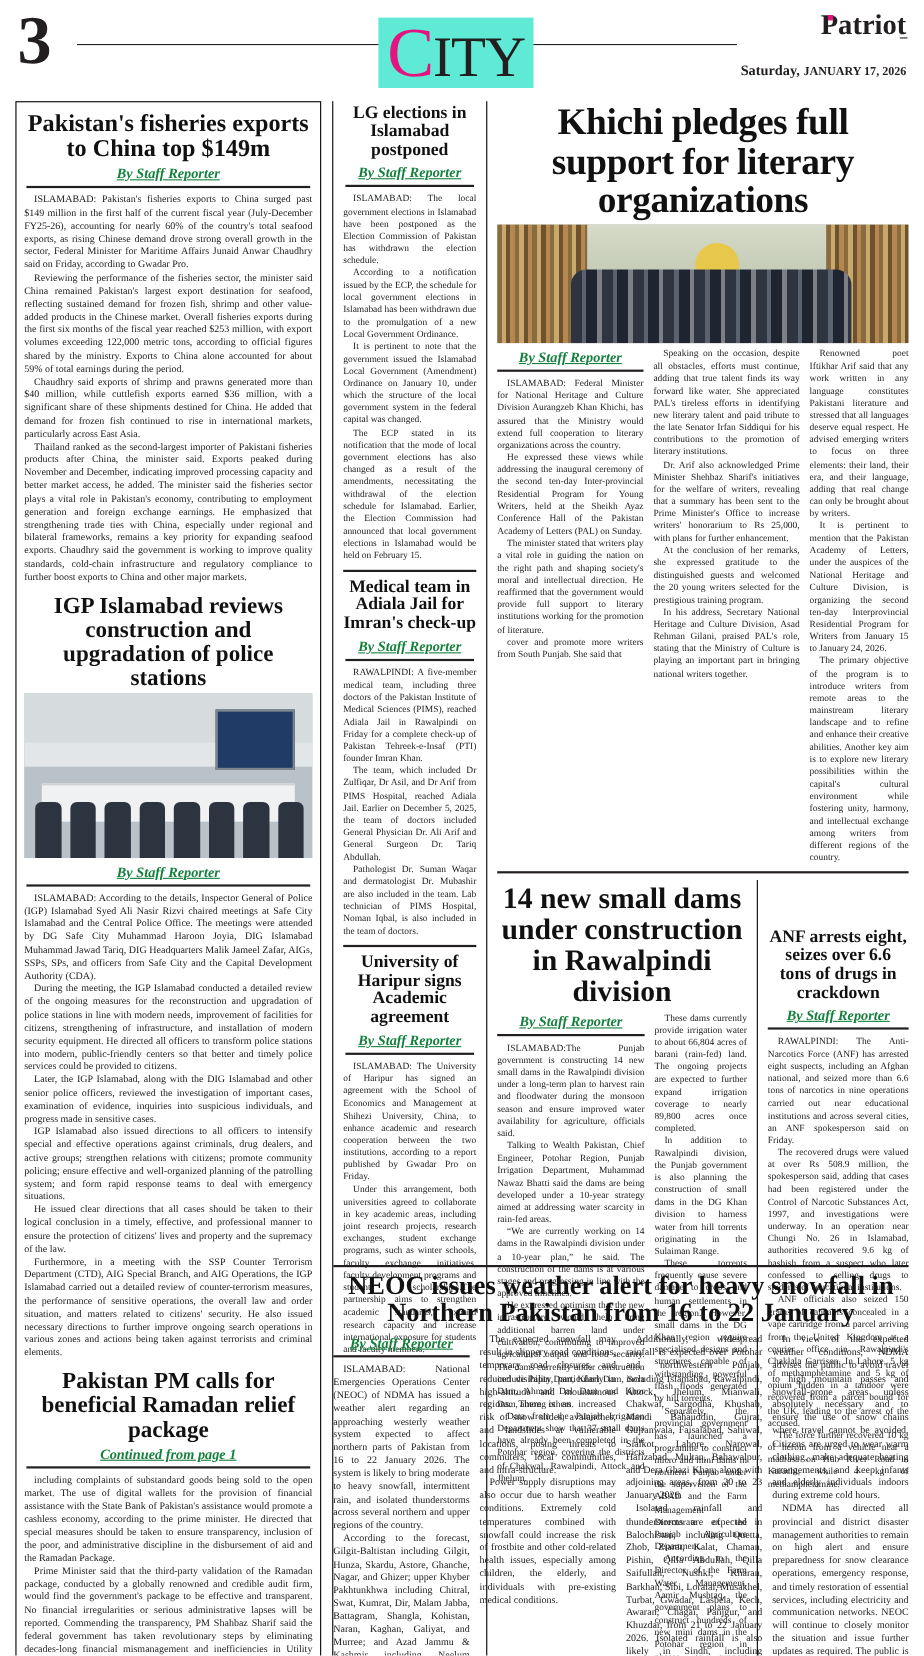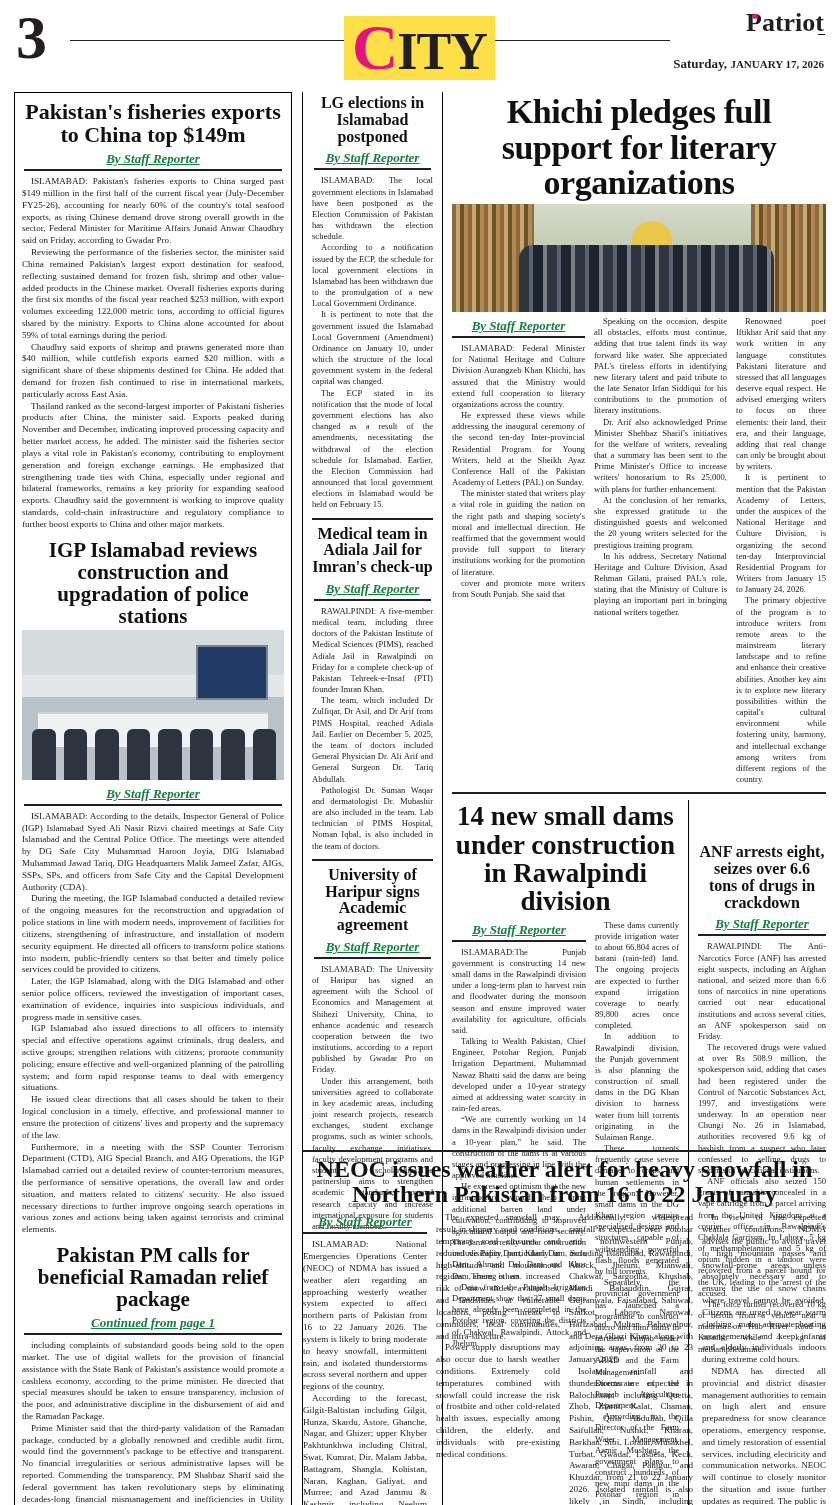--- a/index.html
+++ b/index.html
@@ -29,24 +29,24 @@
     font-size:62px; font-weight:700; line-height:1;
     color:#231f20;
   }
   .rule-left{
     position:absolute; left:56px; top:40px;
     width:600px; height:1px; background:#231f20;
   }
   .section-word{
     position:absolute; left:330px; top:16px;
     font-family:"Liberation Serif", serif;
-    font-size:52px; font-weight:700; line-height:1;
+    font-size:52px; font-weight:400; line-height:1;
     letter-spacing:-1px;
     color:#231f20;
-    background:#fde047; padding:0 8px;
+    background:#5eead4; padding:0 8px;
   }
   .section-word .cap{
     color:#e5137f; font-size:64px; line-height:1;
   }
   .brand{
     position:absolute; right:2px; top:10px;
     font-family:"Liberation Serif", serif;
     font-size:26px; font-weight:700; line-height:1;
     color:#231f20;
   }
@@ -210,21 +210,21 @@
     <div class="colA">
 
       <div class="boxart">
         <div class="hl hl-xl">Pakistan's fisheries exports to China top $149m</div>
         <div class="byline-wrap">
           <span class="byline">By Staff Reporter</span>
         </div>
         <div class="body">
           <p class="first">ISLAMABAD: Pakistan's fisheries exports to China surged past $149 million in the first half of the current fiscal year (July-December FY25-26), accounting for nearly 60% of the country's total seafood exports, as rising Chinese demand drove strong overall growth in the sector, Federal Minister for Maritime Affairs Junaid Anwar Chaudhry said on Friday, according to Gwadar Pro.</p>
           <p>Reviewing the performance of the fisheries sector, the minister said China remained Pakistan's largest export destination for seafood, reflecting sustained demand for frozen fish, shrimp and other value-added products in the Chinese market. Overall fisheries exports during the first six months of the fiscal year reached $253 million, with export volumes exceeding 122,000 metric tons, according to official figures shared by the ministry. Exports to China alone accounted for about 59% of total earnings during the period.</p>
-          <p>Chaudhry said exports of shrimp and prawns generated more than $40 million, while cuttlefish exports earned $20 million, with a significant share of these shipments destined for China. He added that demand for frozen fish continued to rise in international markets, particularly across East Asia.</p>
+          <p>Chaudhry said exports of shrimp and prawns generated more than $40 million, while cuttlefish exports earned $36 million, with a significant share of these shipments destined for China. He added that demand for frozen fish continued to rise in international markets, particularly across East Asia.</p>
           <p>Thailand ranked as the second-largest importer of Pakistani fisheries products after China, the minister said. Exports peaked during November and December, indicating improved processing capacity and better market access, he added. The minister said the fisheries sector plays a vital role in Pakistan's economy, contributing to employment generation and foreign exchange earnings. He emphasized that strengthening trade ties with China, especially under regional and bilateral frameworks, remains a key priority for expanding seafood exports. Chaudhry said the government is working to improve quality standards, cold-chain infrastructure and regulatory compliance to further boost exports to China and other major markets.</p>
         </div>
 
         <div class="hl hl-lg" style="margin-top:8px">IGP Islamabad reviews construction and upgradation of police stations</div>
         <div class="photo" style="height:150px">
           <div class="ph-inner mock-room">
             <div class="wall"></div>
               <div class="wall2"></div>
             <div class="screen"></div>
             <div class="tbl"></div>

